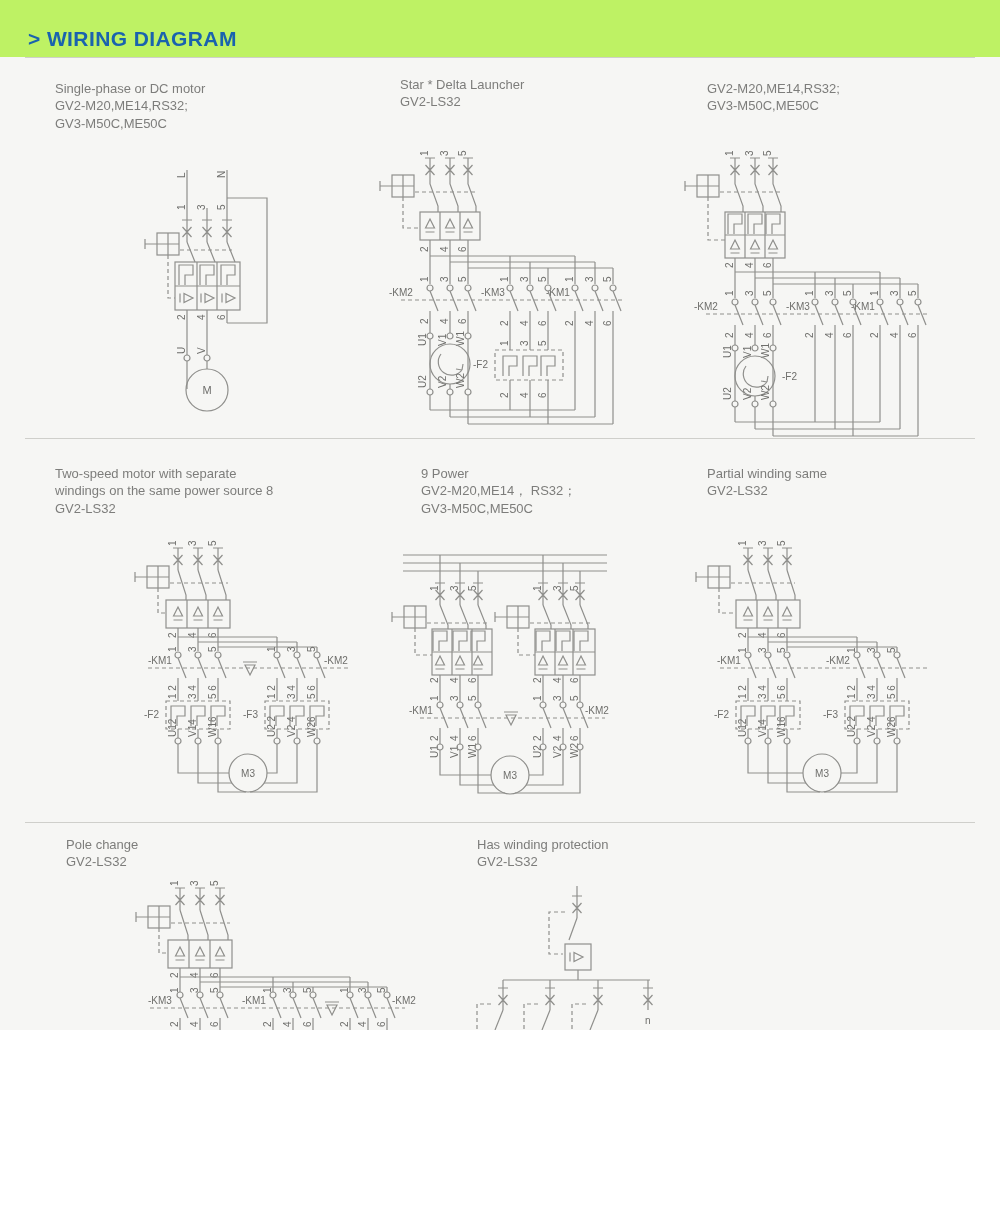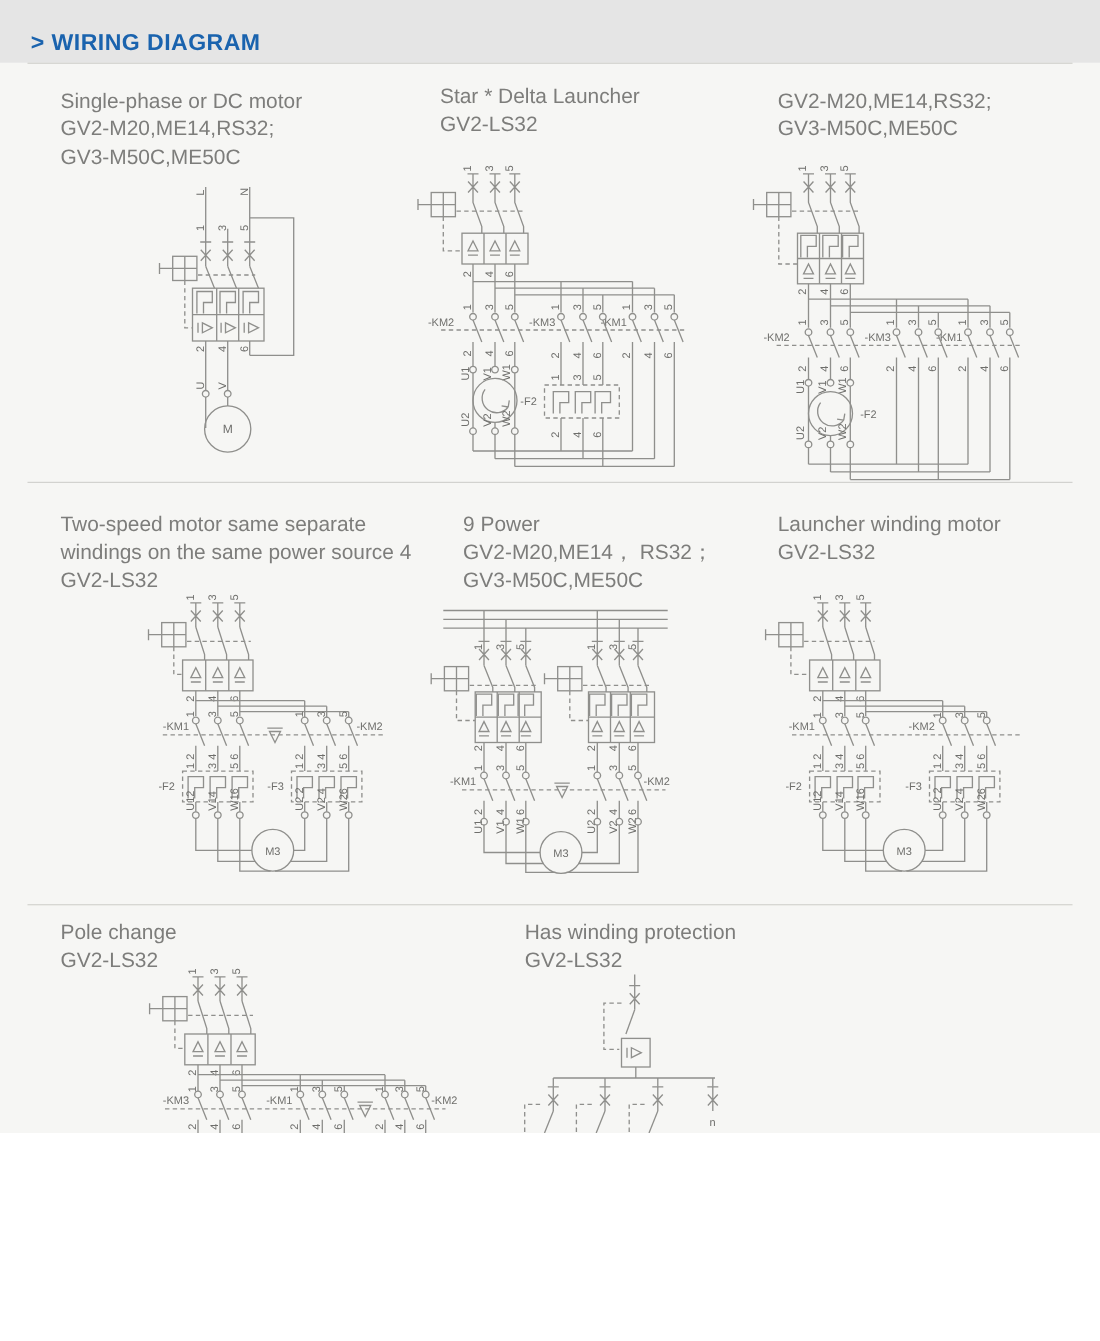--- a/index.html
+++ b/index.html
@@ -1,20 +1,20 @@
 <!DOCTYPE html>
 <html><head>
 <meta charset="utf-8">
 <style>
   html,body{margin:0;padding:0;background:#ffffff;font-family:"Liberation Sans",sans-serif}
-  .page{position:relative;width:1000px;height:1030px;background:#e5e5e5;overflow:hidden}
+  .page{position:relative;width:1000px;height:1030px;background:#bef264;overflow:hidden}
   .band{position:absolute;left:0;top:57px;width:1000px;height:1138px;background:#f6f6f4}
   .rule{position:absolute;left:25px;width:950px;height:1px;background:#cfcfcb}
   .title{position:absolute;left:28px;top:13px;font-size:21px;font-weight:bold;color:#1a63ae;letter-spacing:.4px}
-  .ptitle{position:absolute;font-size:19px;color:#7d7d7b;line-height:1.34}
+  .ptitle{position:absolute;font-size:13px;color:#7d7d7b;line-height:1.34}
   svg.diag{position:absolute;overflow:visible}
   svg.diag *{stroke:#8f8f8c;fill:none;stroke-width:1.2px;vector-effect:none}
   svg.diag text{fill:#6e6e6b;stroke:none !important;font-size:10px;font-family:"Liberation Sans",sans-serif}
   svg.diag text.cl{font-size:10px}
   .dsh{stroke-dasharray:4 3}
 </style>
 </head>
 <body>
 
 <svg width="0" height="0" style="position:absolute" aria-hidden="true">
@@ -57,34 +57,34 @@
   </div>
   <div class="ptitle" style="left:400px;top:76px">
     <div>Star * Delta Launcher</div>
       <div>GV2-LS32</div>
   </div>
   <div class="ptitle" style="left:707px;top:80px">
     <div>GV2-M20,ME14,RS32;</div>
       <div>GV3-M50C,ME50C</div>
   </div>
   <div class="ptitle" style="left:55px;top:465px">
-    <div>Two-speed motor same separate</div>
-      <div>windings on the same power source 4</div>
+    <div>Two-speed motor with separate</div>
+      <div>windings on the same power source 8</div>
       <div>GV2-LS32</div>
   </div>
   <div class="ptitle" style="left:421px;top:465px">
     <div>9 Power</div>
       <div>GV2-M20,ME14， RS32；</div>
       <div>GV3-M50C,ME50C</div>
   </div>
   <div class="ptitle" style="left:707px;top:465px">
-    <div>Launcher winding motor</div>
+    <div>Partial winding same</div>
       <div>GV2-LS32</div>
   </div>
-  <div class="ptitle" style="left:55px;top:836px">
+  <div class="ptitle" style="left:66px;top:836px">
     <div>Pole change</div>
       <div>GV2-LS32</div>
   </div>
   <div class="ptitle" style="left:477px;top:836px">
     <div>Has winding protection</div>
       <div>GV2-LS32</div>
   </div>
 
   <svg class="diag" style="left:120px;top:150px" width="180" height="280" viewBox="0 0 180 280">
     <g>

